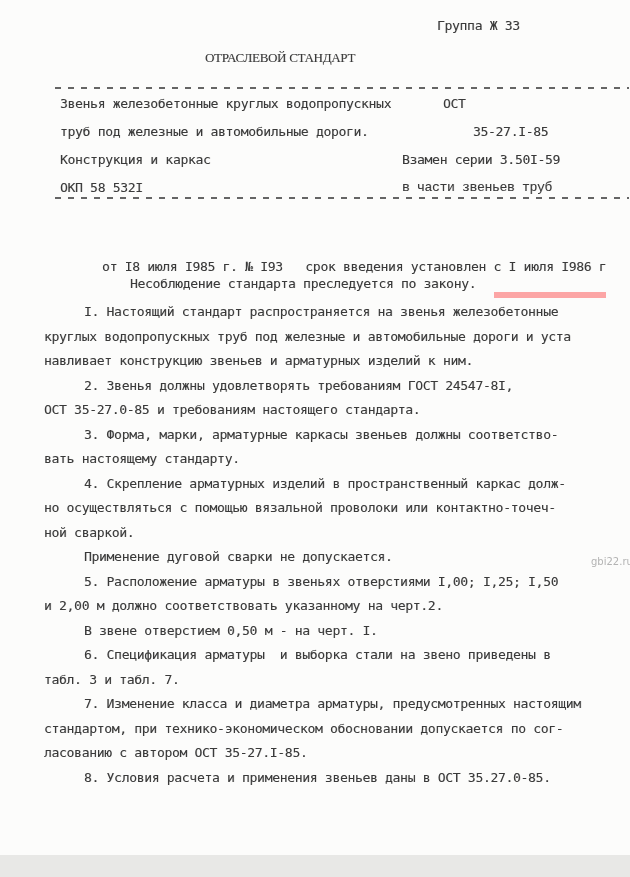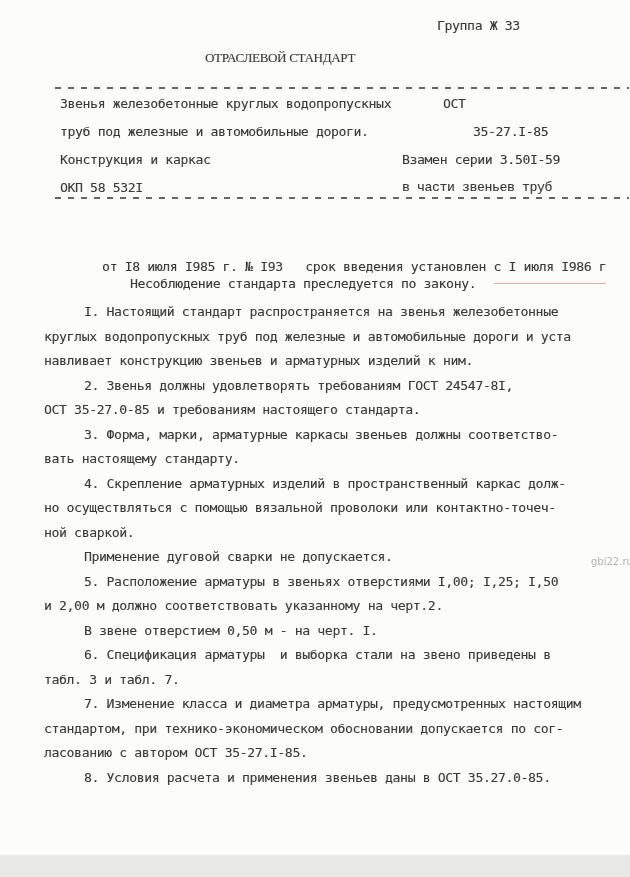--- a/index.html
+++ b/index.html
@@ -34,22 +34,22 @@
     height:24.5px;
     line-height:24.5px;
     white-space:pre;
     font-size:13px;
     letter-spacing:-0.3px;
     text-shadow:0.4px 0.4px 0 rgba(50,50,50,0.30);
   }
   .ind0{padding-left:0;}
   .ind1{padding-left:40px;}
   .underlined{
-    border-bottom:1px solid #fca5a5;
-    padding-bottom:9px;
+    border-bottom:6px solid #fca5a5;
+    padding-bottom:18px;
   }
   .watermark{
     position:absolute;
     left:591px;top:556px;
     font-family:"DejaVu Sans","Liberation Sans",sans-serif;
     font-size:10px;
     letter-spacing:0;
     color:#b3b3b3;
     white-space:pre;
   }

